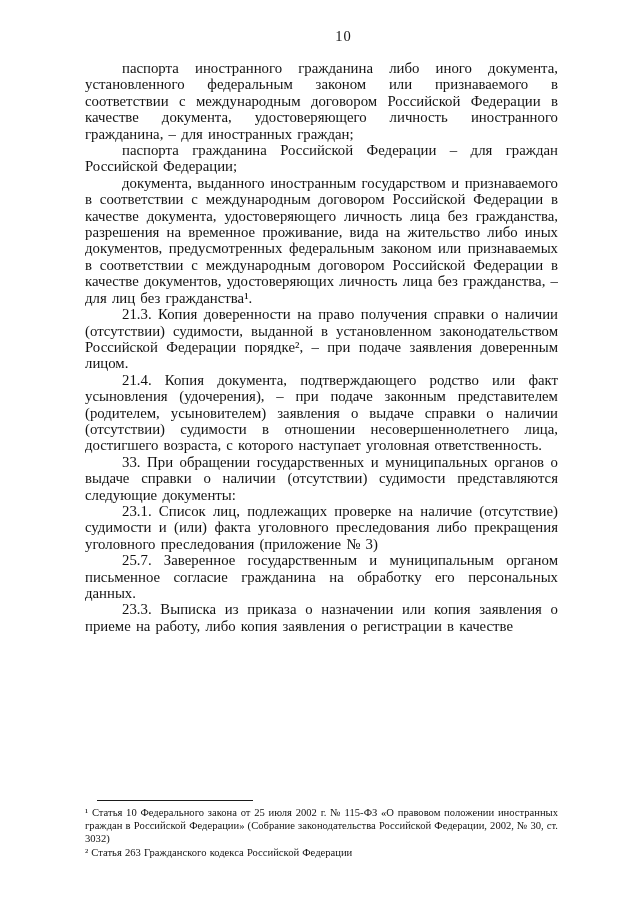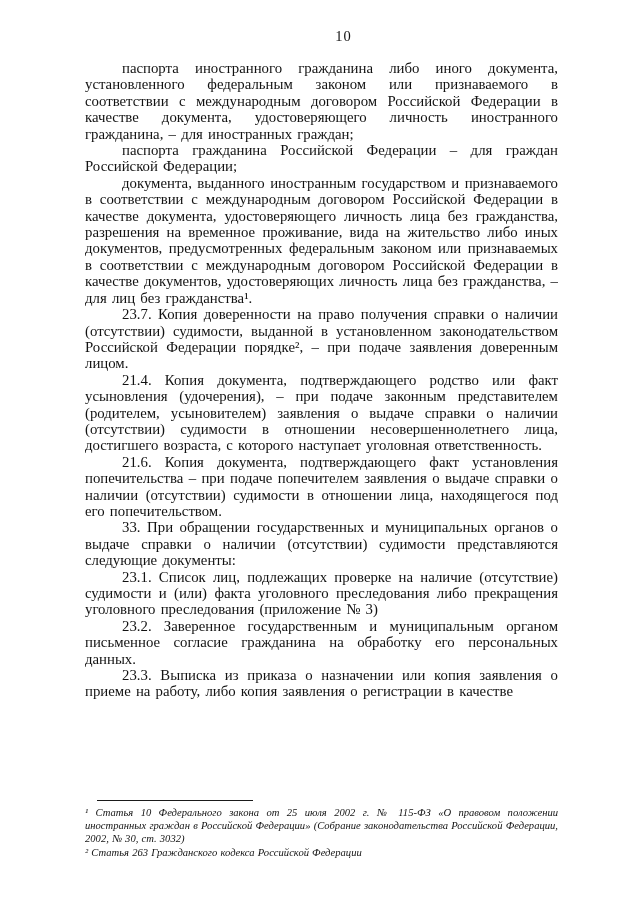--- a/index.html
+++ b/index.html
@@ -39,21 +39,20 @@
     text-align: justify;
     text-indent: 37px;
     word-spacing: 1.5px;
   }
   
   .footnotes {
     position: absolute;
     left: 85px;
     top: 800px;
     width: 473px;
-    font-style: italic;
   }
   .footnote-rule {
     width: 156px;
     height: 0;
     border-top: 1.6px solid #1a1a1a;
     margin-left: 12px;
     margin-bottom: 5px;
   }
   .footnotes .footnote {
     font-size: 10.6px;
@@ -66,26 +65,25 @@
 </head>
 <body>
 
 <div class="page">
   <div class="text-column">
     <div class="page-number">10</div>
     <div class="body-text">
       <p>паспорта иностранного гражданина либо иного документа, установленного федеральным законом или признаваемого в соответствии с международным договором Российской Федерации в качестве документа, удостоверяющего личность иностранного гражданина, – для иностранных граждан;</p>
       <p>паспорта гражданина Российской Федерации – для граждан Российской Федерации;</p>
       <p>документа, выданного иностранным государством и признаваемого в соответствии с международным договором Российской Федерации в качестве документа, удостоверяющего личность лица без гражданства, разрешения на временное проживание, вида на жительство либо иных документов, предусмотренных федеральным законом или признаваемых в соответствии с международным договором Российской Федерации в качестве документов, удостоверяющих личность лица без гражданства, – для лиц без гражданства¹.</p>
-      <p>23.7. Копия доверенности на право получения справки о наличии (отсутствии) судимости, выданной в установленном законодательством Российской Федерации порядке², – при подаче заявления доверенным лицом.</p>
+      <p>21.3. Копия доверенности на право получения справки о наличии (отсутствии) судимости, выданной в установленном законодательством Российской Федерации порядке², – при подаче заявления доверенным лицом.</p>
       <p>21.4. Копия документа, подтверждающего родство или факт усыновления (удочерения), – при подаче законным представителем (родителем, усыновителем) заявления о выдаче справки о наличии (отсутствии) судимости в отношении несовершеннолетнего лица, достигшего возраста, с которого наступает уголовная ответственность.</p>
-      <p>21.6. Копия документа, подтверждающего факт установления попечительства – при подаче попечителем заявления о выдаче справки о наличии (отсутствии) судимости в отношении лица, находящегося под его попечительством.</p>
       <p>33. При обращении государственных и муниципальных органов о выдаче справки о наличии (отсутствии) судимости представляются следующие документы:</p>
       <p>23.1. Список лиц, подлежащих проверке на наличие (отсутствие) судимости и (или) факта уголовного преследования либо прекращения уголовного преследования (приложение № 3)</p>
-      <p>23.2. Заверенное государственным и муниципальным органом письменное согласие гражданина на обработку его персональных данных.</p>
+      <p>25.7. Заверенное государственным и муниципальным органом письменное согласие гражданина на обработку его персональных данных.</p>
       <p>23.3. Выписка из приказа о назначении или копия заявления о приеме на работу, либо копия заявления о регистрации в качестве</p>
     </div>
   </div>
 
   <div class="footnotes">
     <div class="footnote-rule"></div>
     <p class="footnote">¹ Статья 10 Федерального закона от 25 июля 2002 г. № 115-ФЗ «О правовом положении иностранных граждан в Российской Федерации» (Собрание законодательства Российской Федерации, 2002, № 30, ст. 3032)</p>
     <p class="footnote">² Статья 263 Гражданского кодекса Российской Федерации</p>
   </div>
 </div>

